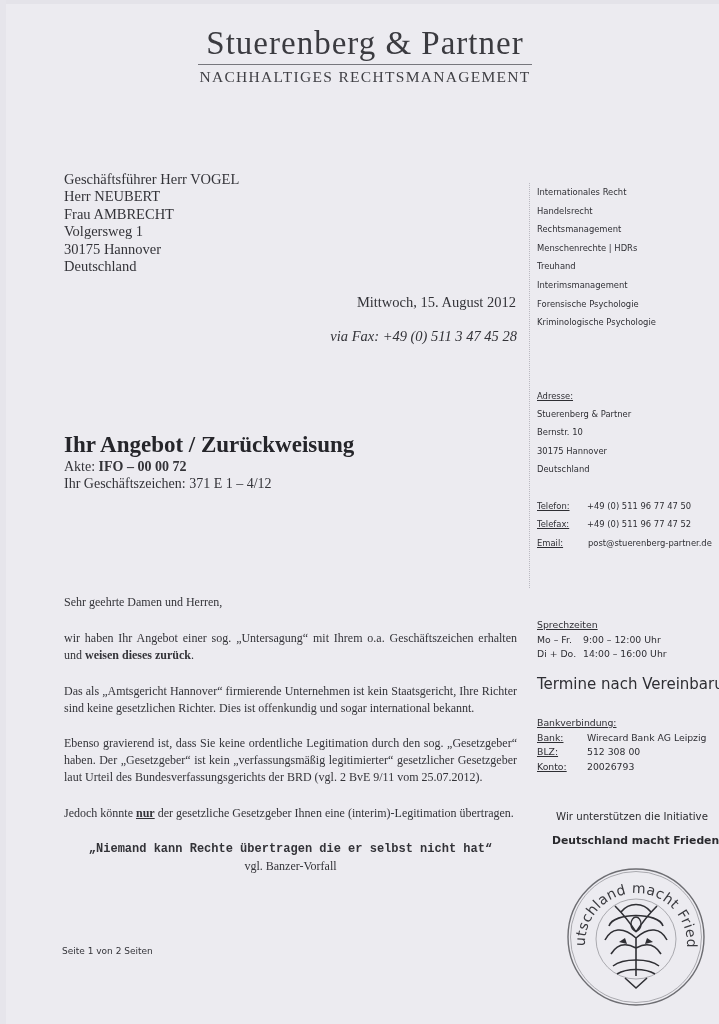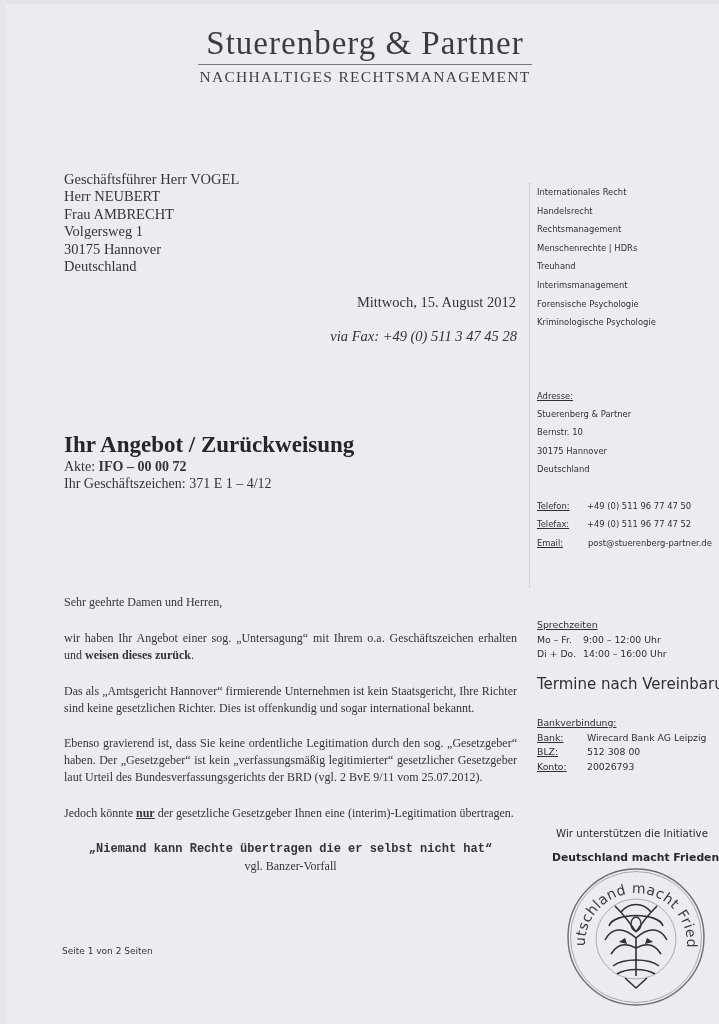--- a/index.html
+++ b/index.html
@@ -69,21 +69,21 @@
   .sb-row .val.mail { left: 51px; }
   .sb-hours { position: absolute; left: 0; top: 432px; font-size: 9.3px; }
   .sb-hours > div { height: 14.5px; line-height: 13px; white-space: nowrap; }
   .sb-hours .h-label { display: inline-block; width: 46px; }
   .sb-appt { position: absolute; left: 0; top: 489px; font-size: 15px; white-space: nowrap; }
   .sb-bank { position: absolute; left: 0; top: 530px; font-size: 9.3px; }
   .sb-bank > div { height: 14.5px; line-height: 13px; white-space: nowrap; position: relative; }
   .sb-bank .lbl { text-decoration: underline; position: absolute; left: 0; }
   .sb-bank .val { position: absolute; left: 50px; }
 
-  .initiative { position: absolute; left: 552px; top: 810px; width: 160px; text-align: center; font-family: "DejaVu Sans", sans-serif; color: #2a2a2e; margin-top: 17px; }
+  .initiative { position: absolute; left: 552px; top: 810px; width: 160px; text-align: center; font-family: "DejaVu Sans", sans-serif; color: #2a2a2e; }
   .initiative-sub { font-size: 10.2px; white-space: nowrap; line-height: 14px; }
   .initiative-name { font-size: 10.8px; font-weight: bold; white-space: nowrap; line-height: 14px; margin-top: 10px; }
 
   .seal { position: absolute; left: 565px; top: 866px; width: 142px; height: 142px; }
 </style>
 </head>
 <body>
 
 <div class="page-edge-top"></div>
 <div class="page-edge-left"></div>

